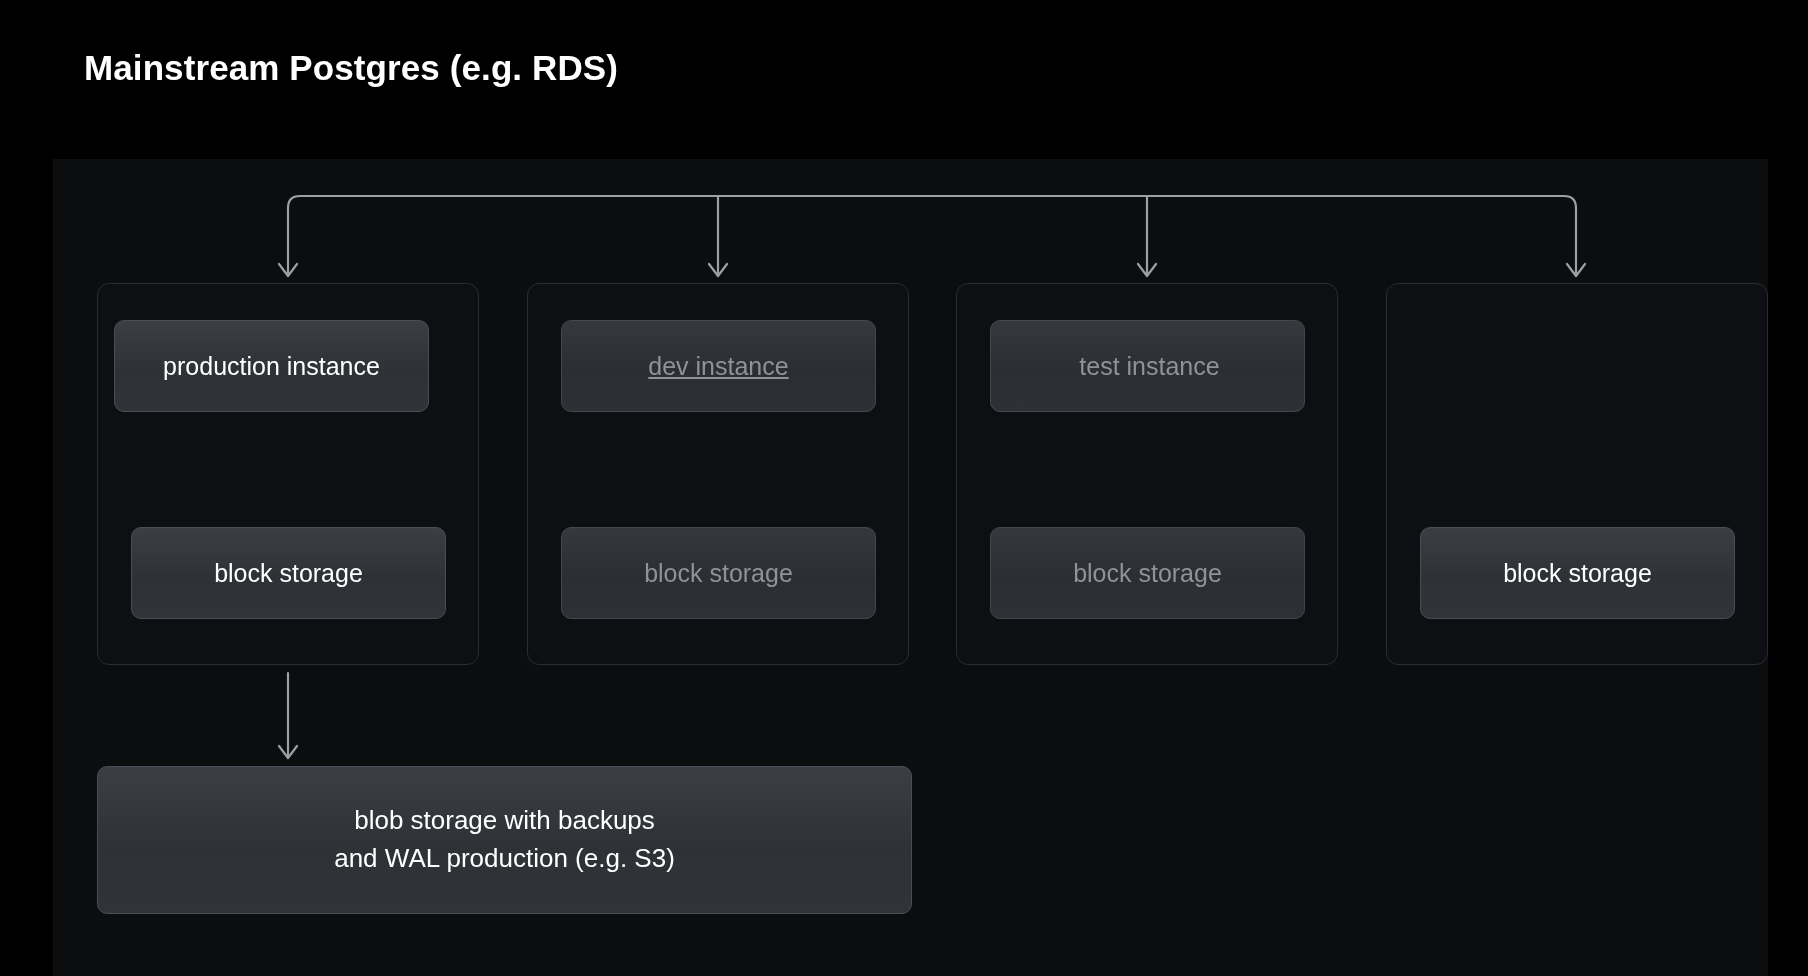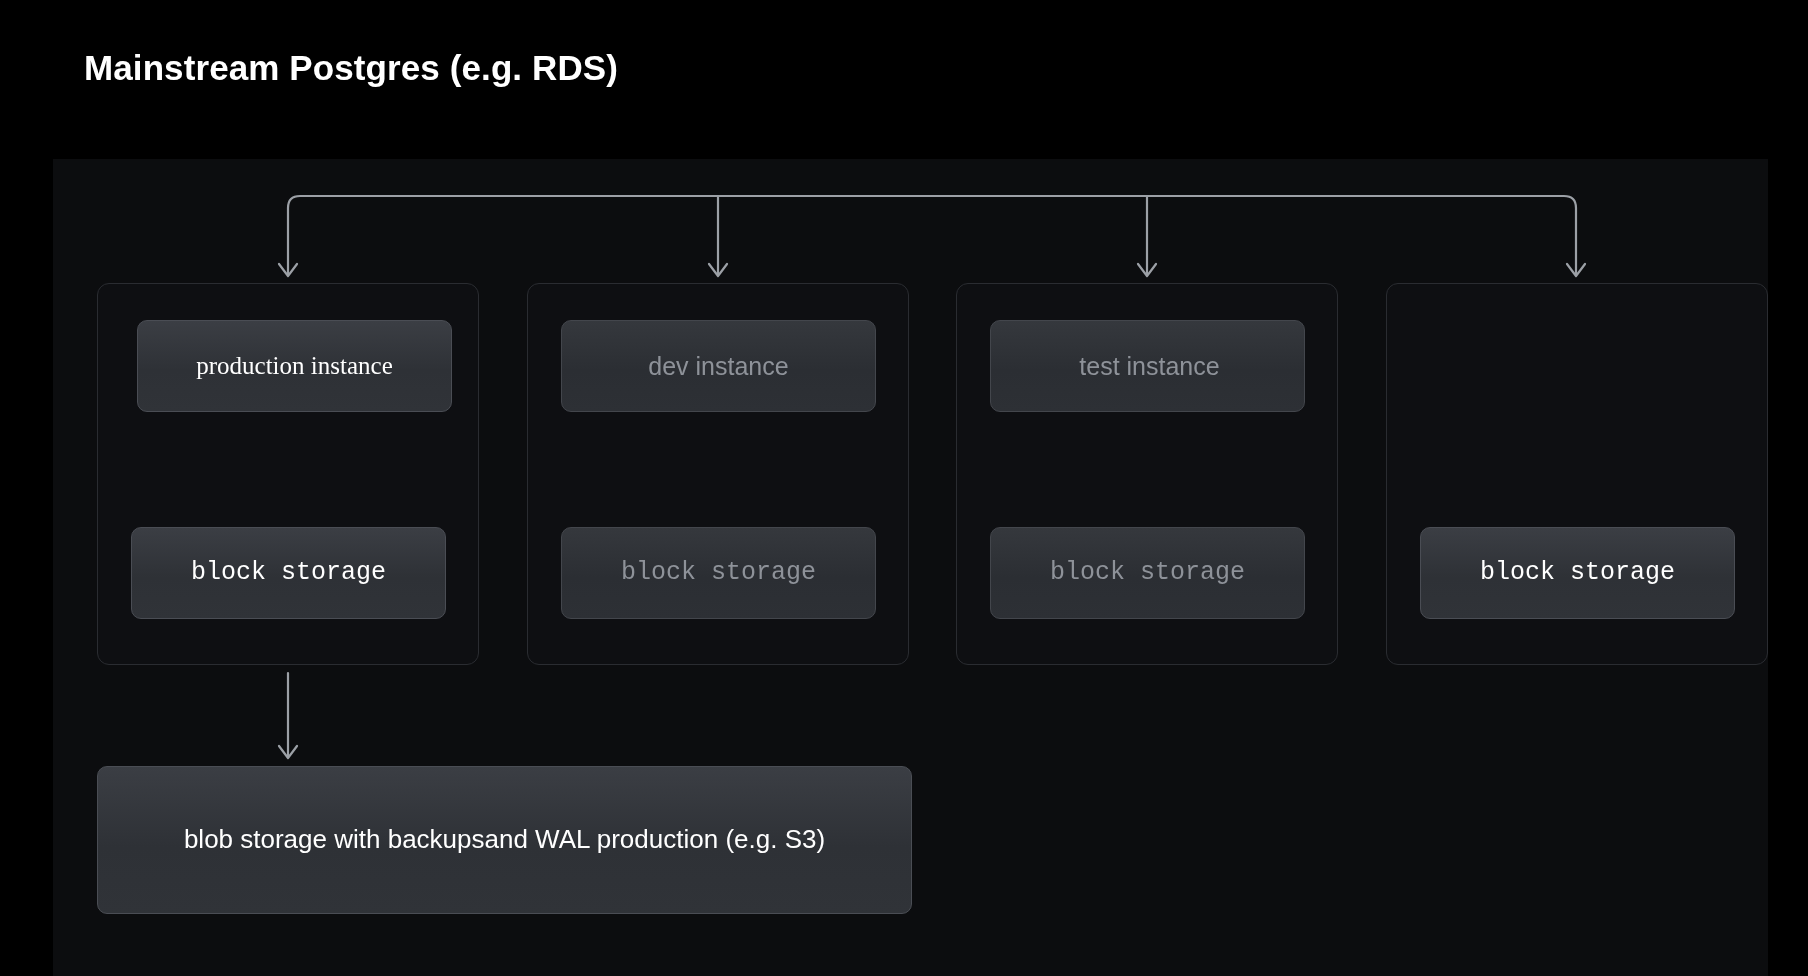--- a/index.html
+++ b/index.html
@@ -91,46 +91,45 @@
     border-color: #43464c;
     background: linear-gradient(180deg, #35383d 0%, #2b2e33 55%, #2d3035 100%);
   }
 
   
   .node.instance {
     top: 320px;
     width: 315px;
     height: 92px;
   }
-  .node.instance.g0 { left: 137px; font-family: Liberation Serif, serif; }
-  .node.instance.g1 { left: 561px; }
+  .node.instance.g0 { left: 114px; }
+  .node.instance.g1 { left: 561px; text-decoration: underline; }
   .node.instance.g2 { left: 990px; padding-left: 16px; }
   .node.instance.g3 { left: 1420px; }
 
   
   .node.storage {
     top: 527px;
     width: 315px;
     height: 92px;
-    font-family: Liberation Mono, monospace;
   }
   .node.storage.g0 { left: 131px; }
   .node.storage.g1 { left: 561px; }
   .node.storage.g2 { left: 990px; }
   .node.storage.g3 { left: 1420px; }
 
   
   .node.blob {
     left: 97px;
     top: 766px;
     width: 815px;
     height: 148px;
     font-size: 26px;
     line-height: 1.46;
-    flex-direction: row;
+    flex-direction: column;
   }
 </style>
 </head>
 <body>
 
 <div id="stage">
 
   <div class="page-title">Mainstream Postgres (e.g. RDS)</div>
 
   <div class="panel"></div>

